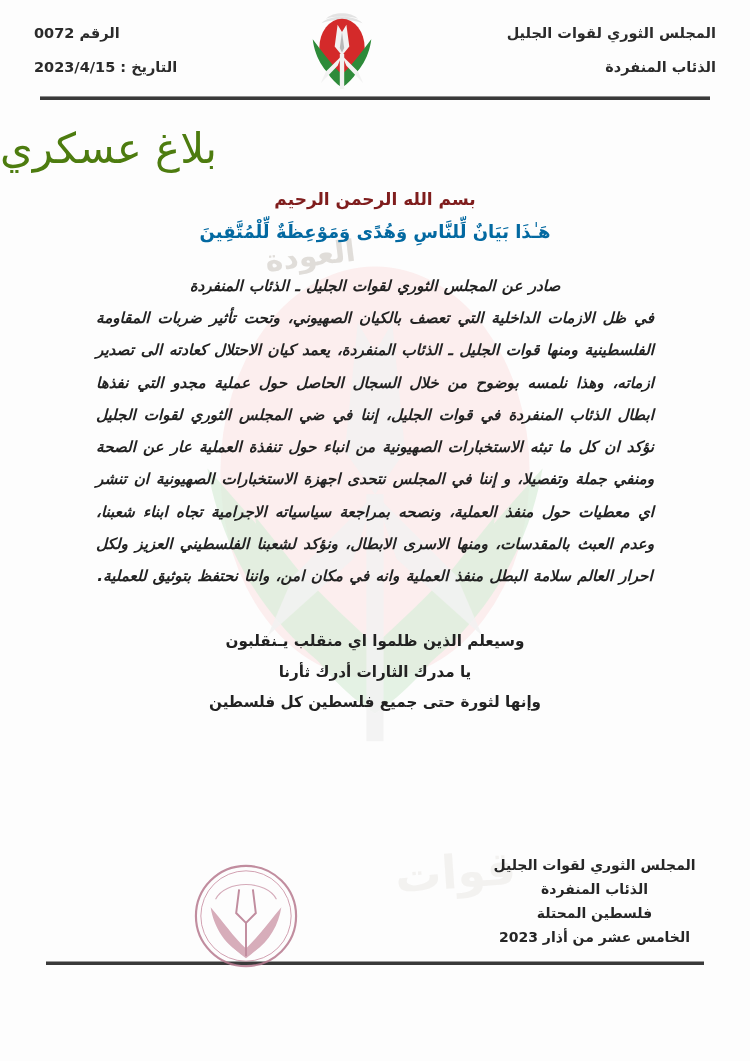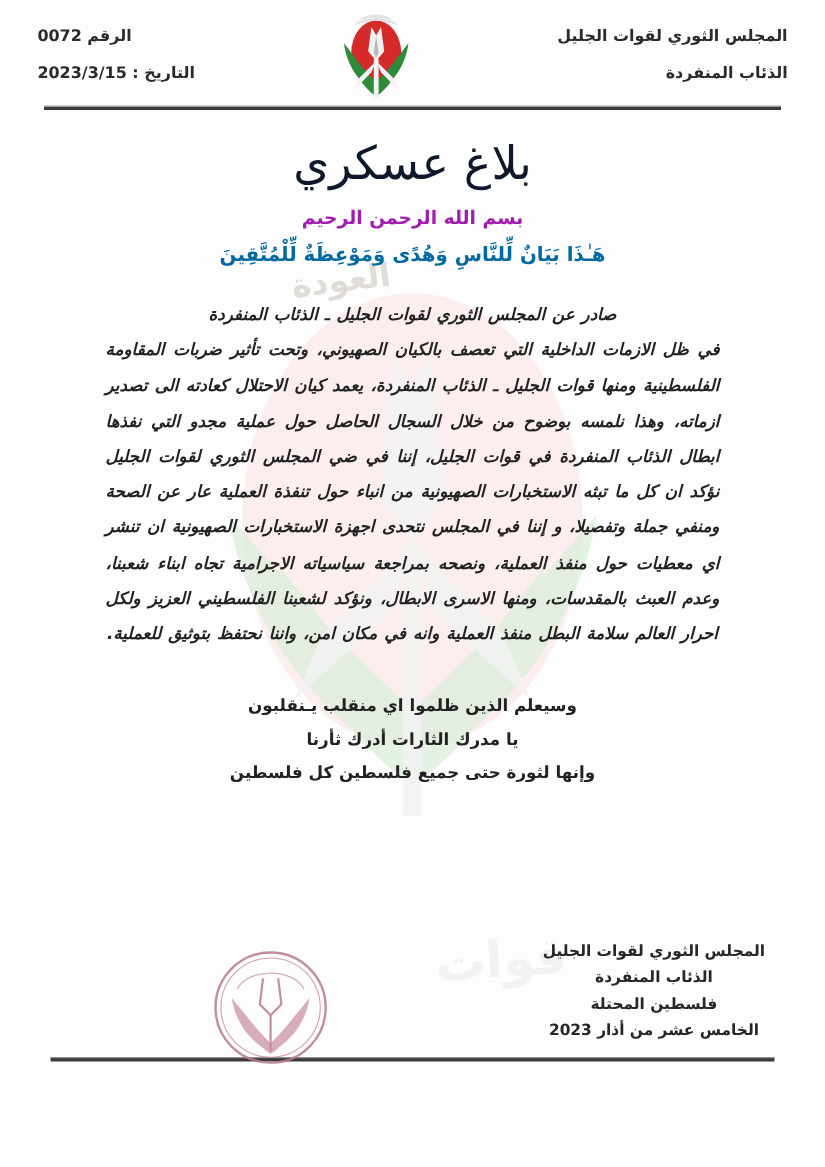--- a/index.html
+++ b/index.html
@@ -96,40 +96,40 @@
     z-index: 3;
     height: 3px;
     background: #3a3a3a;
     border-top: 1px solid #9a9a9a;
   }
 
   
   .doc-title {
     position: relative;
     z-index: 3;
-    text-align: center;
+    text-align: left;
     font-family: "DejaVu Sans", "Liberation Sans", sans-serif;
     font-size: 42px;
     font-weight: 400;
-    color: #0f172a;
+    color: #4d7c0f;
     margin-top: 24px;
     letter-spacing: 0;
   }
 
   
   .basmala {
     position: relative;
     z-index: 3;
     text-align: center;
     margin-top: 16px;
   }
   .basmala .b1 {
     font-size: 17px;
     font-weight: 700;
-    color: #a21caf;
+    color: #7f1d1d;
   }
   .basmala .b2 {
     font-size: 18px;
     font-weight: 700;
     color: #0369a1;
     margin-top: 12px;
   }
 
   
   .body-text {
@@ -240,21 +240,21 @@
           <rect x="47" y="60" width="6" height="48"></rect>
         </g>
         <g fill="#b9b9b9">
           <path d="M50 30 L47 52 L50 58 L53 52 Z"></path>
         </g>
       </svg>
     </div>
 
     <div class="hdr-side hdr-left">
       <div class="line">الرقم 0072</div>
-      <div class="line">التاريخ : 2023/3/15</div>
+      <div class="line">التاريخ : 2023/4/15</div>
     </div>
 
   </div>
 
   <div class="rule"></div>
 
   <div class="doc-title">بلاغ عسكري</div>
 
   <div class="basmala">
     <div class="b1">بسم الله الرحمن الرحيم</div>

